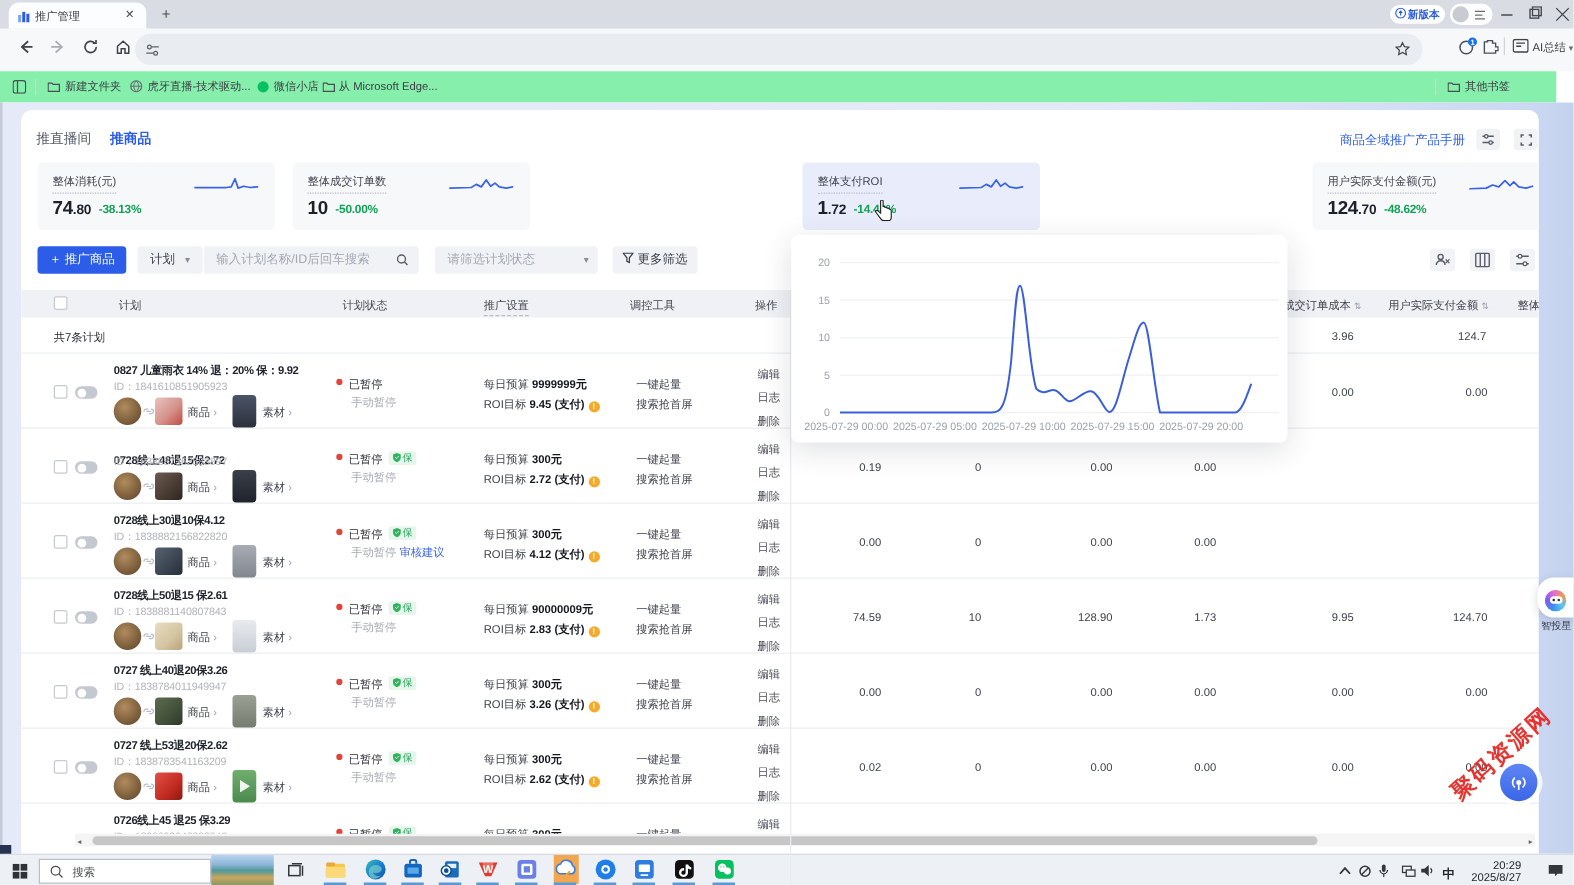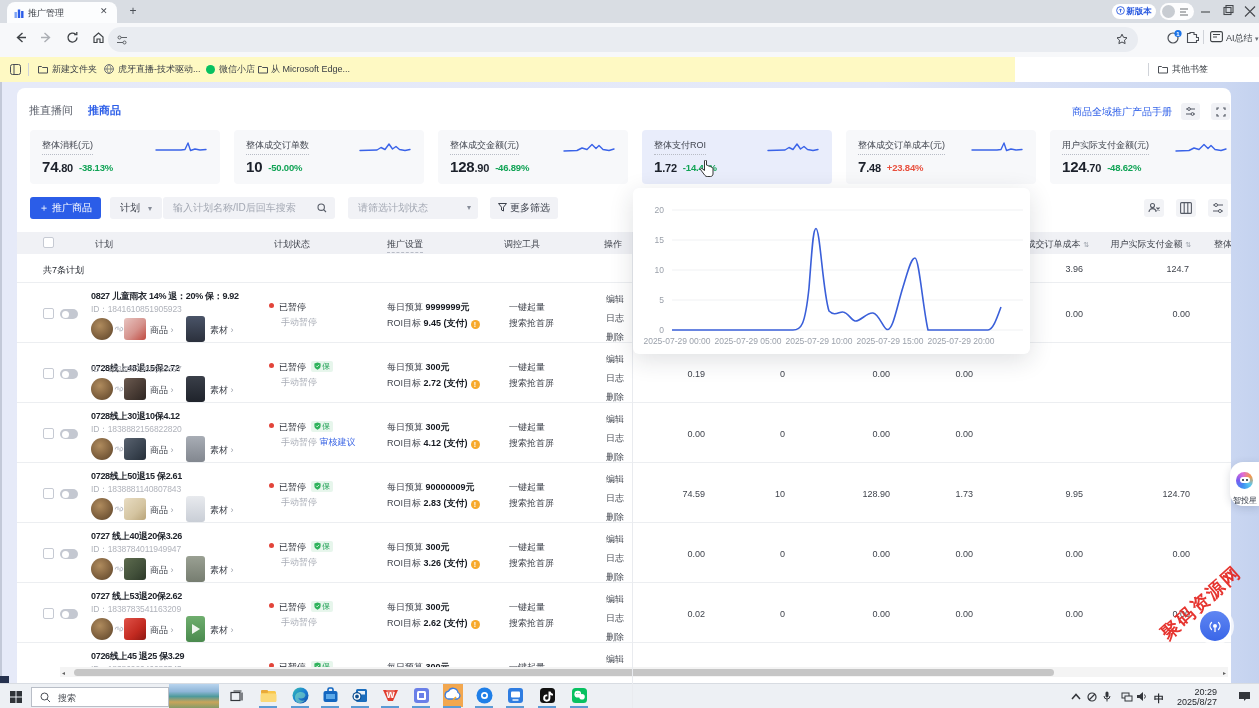--- a/index.html
+++ b/index.html
@@ -10,21 +10,21 @@
 #tab .ttl{position:absolute;left:21px;top:5px;font-size:9px;color:#3a3e45}
 #tab .x{position:absolute;left:93px;top:4px;font-size:9px;color:#4a4e55}
 #newtab{position:absolute;left:127px;top:5px;width:12px;height:12px;color:#4a4e55;font-size:12px;line-height:12px;text-align:center}
 #verpill{position:absolute;left:1112px;top:4px;width:44px;height:15px;background:#fff;border-radius:8px;font-size:8.5px;color:#2a5ae0;line-height:15px;text-align:center;font-weight:bold}
 #profpill{position:absolute;left:1160px;top:3px;width:34px;height:17px;background:#fdfdfe;border-radius:9px}
 #profpill .c{position:absolute;left:2px;top:2px;width:13px;height:13px;border-radius:50%;background:#c8ccd2}
 #toolbar{position:absolute;left:0;top:23px;width:1259px;height:34px;background:#f7f8fa}
 .navic{position:absolute;top:8px;width:13px;height:13px}
 #omni{position:absolute;left:108px;top:4px;width:1030px;height:25px;border-radius:13px;background:#e9ecf1}
 #omni .url{position:absolute;left:25px;top:7px;font-size:10px;color:#27292e;white-space:nowrap;width:985px;overflow:hidden}
-#bookbar{position:absolute;left:0;top:57px;width:1015px;height:25px;background:#fef9c3}
+#bookbar{position:absolute;left:0;top:57px;width:1245px;height:25px;background:#86efac}
 .bkm{position:absolute;top:6px;font-size:9px;color:#3c4046;white-space:nowrap}
 #page{position:absolute;left:0;top:82px;width:1259px;height:601px;background:linear-gradient(90deg,#e6eaf8 0,#e4e9f9 70%,#ccd8f2 97%,#c4d2ef 100%)}
 #panel{position:absolute;left:17px;top:6px;width:1214px;height:655px;background:#fff;border-radius:8px 8px 0 0;overflow:hidden}
 .ptab{position:absolute;top:15px;font-size:11px;color:#565b66}
 .ptab.on{color:#2b5de8;font-weight:bold}
 #manual{position:absolute;left:1055px;top:17px;font-size:10px;color:#2b5de8}
 .hicon{position:absolute;top:15px;width:19px;height:17px;background:#f1f2f6;border-radius:3px}
 .card{position:absolute;top:42px;width:190px;height:54px;border-radius:4px}
 .ct{position:absolute;left:12px;top:9px;font-size:9px;color:#41454f;border-bottom:1px dotted #b8bcc6;padding-bottom:1.5px}
 .spark{position:absolute;right:11px;top:11px}
@@ -62,21 +62,21 @@
 .set b{color:#14181f}
 .warn{display:inline-block;width:9px;height:9px;border-radius:50%;background:#f7a92c;color:#fff;font-size:7px;line-height:9px;text-align:center;font-weight:bold;margin-left:3px;vertical-align:-1px}
 .tool{color:#3f434c;font-size:9px}
 .op{color:#4a4e57;font-size:9px}
 .num{width:70px;text-align:right;color:#3f434c;font-size:9px}
 .hnum{position:absolute;top:6px;width:120px;text-align:right;font-size:9px;color:#41454e}
 #hscroll{position:absolute;left:43px;top:579px;width:1168px;height:10px;background:#f4f4f4}
 #hthumb{position:absolute;left:14px;top:1.5px;width:980px;height:7px;background:#c6c6c6;border-radius:4px}
 #rowclip{position:absolute;left:0;top:0;width:1259px;height:585px;overflow:hidden}
 #popup{position:absolute;left:633px;top:106px;width:397px;height:166px;background:#fff;border-radius:6px;box-shadow:0 6px 24px rgba(30,36,50,.14);z-index:40}
-#zhitou{position:absolute;left:1230px;top:380px;width:29px;height:44px;background:#fff;border-radius:13px 0 0 13px;box-shadow:0 2px 8px rgba(40,50,80,.18);z-index:50}
+#zhitou{position:absolute;left:1230px;top:380px;width:29px;height:32px;background:#fff;border-radius:13px 0 0 13px;box-shadow:0 2px 8px rgba(40,50,80,.18);z-index:50}
 #bluebtn{position:absolute;left:1196px;top:525px;width:38px;height:38px;border-radius:50%;background:rgba(255,255,255,.75);z-index:50}
 #bluebtn .in{position:absolute;left:4px;top:4px;width:30px;height:30px;border-radius:50%;background:linear-gradient(180deg,#5f86f2,#3a66e8)}
 #wm{position:absolute;left:1172px;top:539px;font-size:18px;font-weight:bold;color:#e4241f;transform:rotate(-42deg);transform-origin:left bottom;letter-spacing:2px;white-space:nowrap;z-index:60;opacity:.92}
 #taskbar{position:absolute;left:0;top:683px;width:1259px;height:25px;background:#edf0f4;border-top:1px solid #d8dce2}
 #tsearch{position:absolute;left:31px;top:2.5px;width:138px;height:20px;background:#fff;border:1px solid #b9bec7}
 .ultra{position:absolute;top:22px;height:2px;width:18px;background:#5b9bd5}
 #tright{position:absolute;right:0;top:0;width:400px;height:25px;font-size:9px;color:#24272c}
 </style></head>
 <body>
 <div id="stage">
@@ -195,40 +195,26 @@
           </svg>
           <div class="cv">74<span class="cvd">.80</span><span class="pct g">-38.13%</span></div>
         </div>
         <div class="card" style="left:217px;background:#f7f8fa">
           <div class="ct">整体成交订单数</div>
           <svg class="spark" width="54" height="12" viewBox="0 0 54 12">
             <path d="M1 9.5 L18 9 L22 6.5 L26 8.5 L30 3 L33.5 8 L37 5.5 L40.5 8.5 L46 9.5 L51 8.5" fill="none" stroke="#3a63e8" stroke-width="1.4" stroke-linejoin="round" stroke-linecap="round"></path>
           </svg>
           <div class="cv">10<span class="cvd"></span><span class="pct g">-50.00%</span></div>
         </div>
-        <div class="card" style="left:421px;background:#f7f8fa">
-          <div class="ct">整体成交金额(元)</div>
-          <svg class="spark" width="54" height="12" viewBox="0 0 54 12">
-            <path d="M1 10 L14 9.5 L19 7 L24 8.5 L29 3.5 L33 7.5 L36 4.5 L40 8.5 L46 9.5 L51 8" fill="none" stroke="#3a63e8" stroke-width="1.4" stroke-linejoin="round" stroke-linecap="round"></path>
-          </svg>
-          <div class="cv">128<span class="cvd">.90</span><span class="pct g">-46.89%</span></div>
-        </div>
         <div class="card" style="left:625px;background:#e9edfb">
           <div class="ct">整体支付ROI</div>
           <svg class="spark" width="54" height="12" viewBox="0 0 54 12">
             <path d="M1 9.5 L18 9 L22 6.5 L26 8.5 L30 3 L33.5 8 L37 5.5 L40.5 8.5 L46 9.5 L51 8.5" fill="none" stroke="#3a63e8" stroke-width="1.4" stroke-linejoin="round" stroke-linecap="round"></path>
           </svg>
           <div class="cv">1<span class="cvd">.72</span><span class="pct g">-14.43%</span></div>
-        </div>
-        <div class="card" style="left:829px;background:#f7f8fa">
-          <div class="ct">整体成交订单成本(元)</div>
-          <svg class="spark" width="54" height="12" viewBox="0 0 54 12">
-            <path d="M1 9 L26 9 L30 8.5 L33 2 L35.5 9.5 L40 8 L45 9 L51 8.5" fill="none" stroke="#3a63e8" stroke-width="1.4" stroke-linejoin="round" stroke-linecap="round"></path>
-          </svg>
-          <div class="cv">7<span class="cvd">.48</span><span class="pct r">+23.84%</span></div>
         </div>
         <div class="card" style="left:1033px;background:#f7f8fa">
           <div class="ct">用户实际支付金额(元)</div>
           <svg class="spark" width="54" height="12" viewBox="0 0 54 12">
             <path d="M1 10 L14 9.5 L19 7 L24 8.5 L29 3.5 L33 7.5 L36 4.5 L40 8.5 L46 9.5 L51 8" fill="none" stroke="#3a63e8" stroke-width="1.4" stroke-linejoin="round" stroke-linecap="round"></path>
           </svg>
           <div class="cv">124<span class="cvd">.70</span><span class="pct g">-48.62%</span></div>
         </div>
   <div id="addbtn">＋ 推广商品</div>
   <div class="fitem" style="left:93px;width:52px;padding-left:10px">计划<span class="chev" style="position:static;margin-left:8px">▾</span></div>

